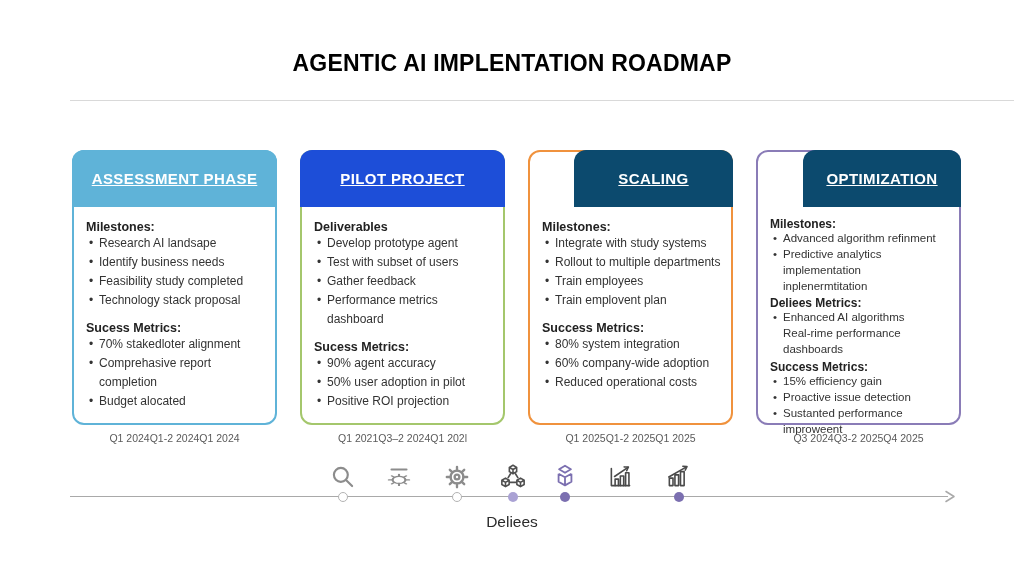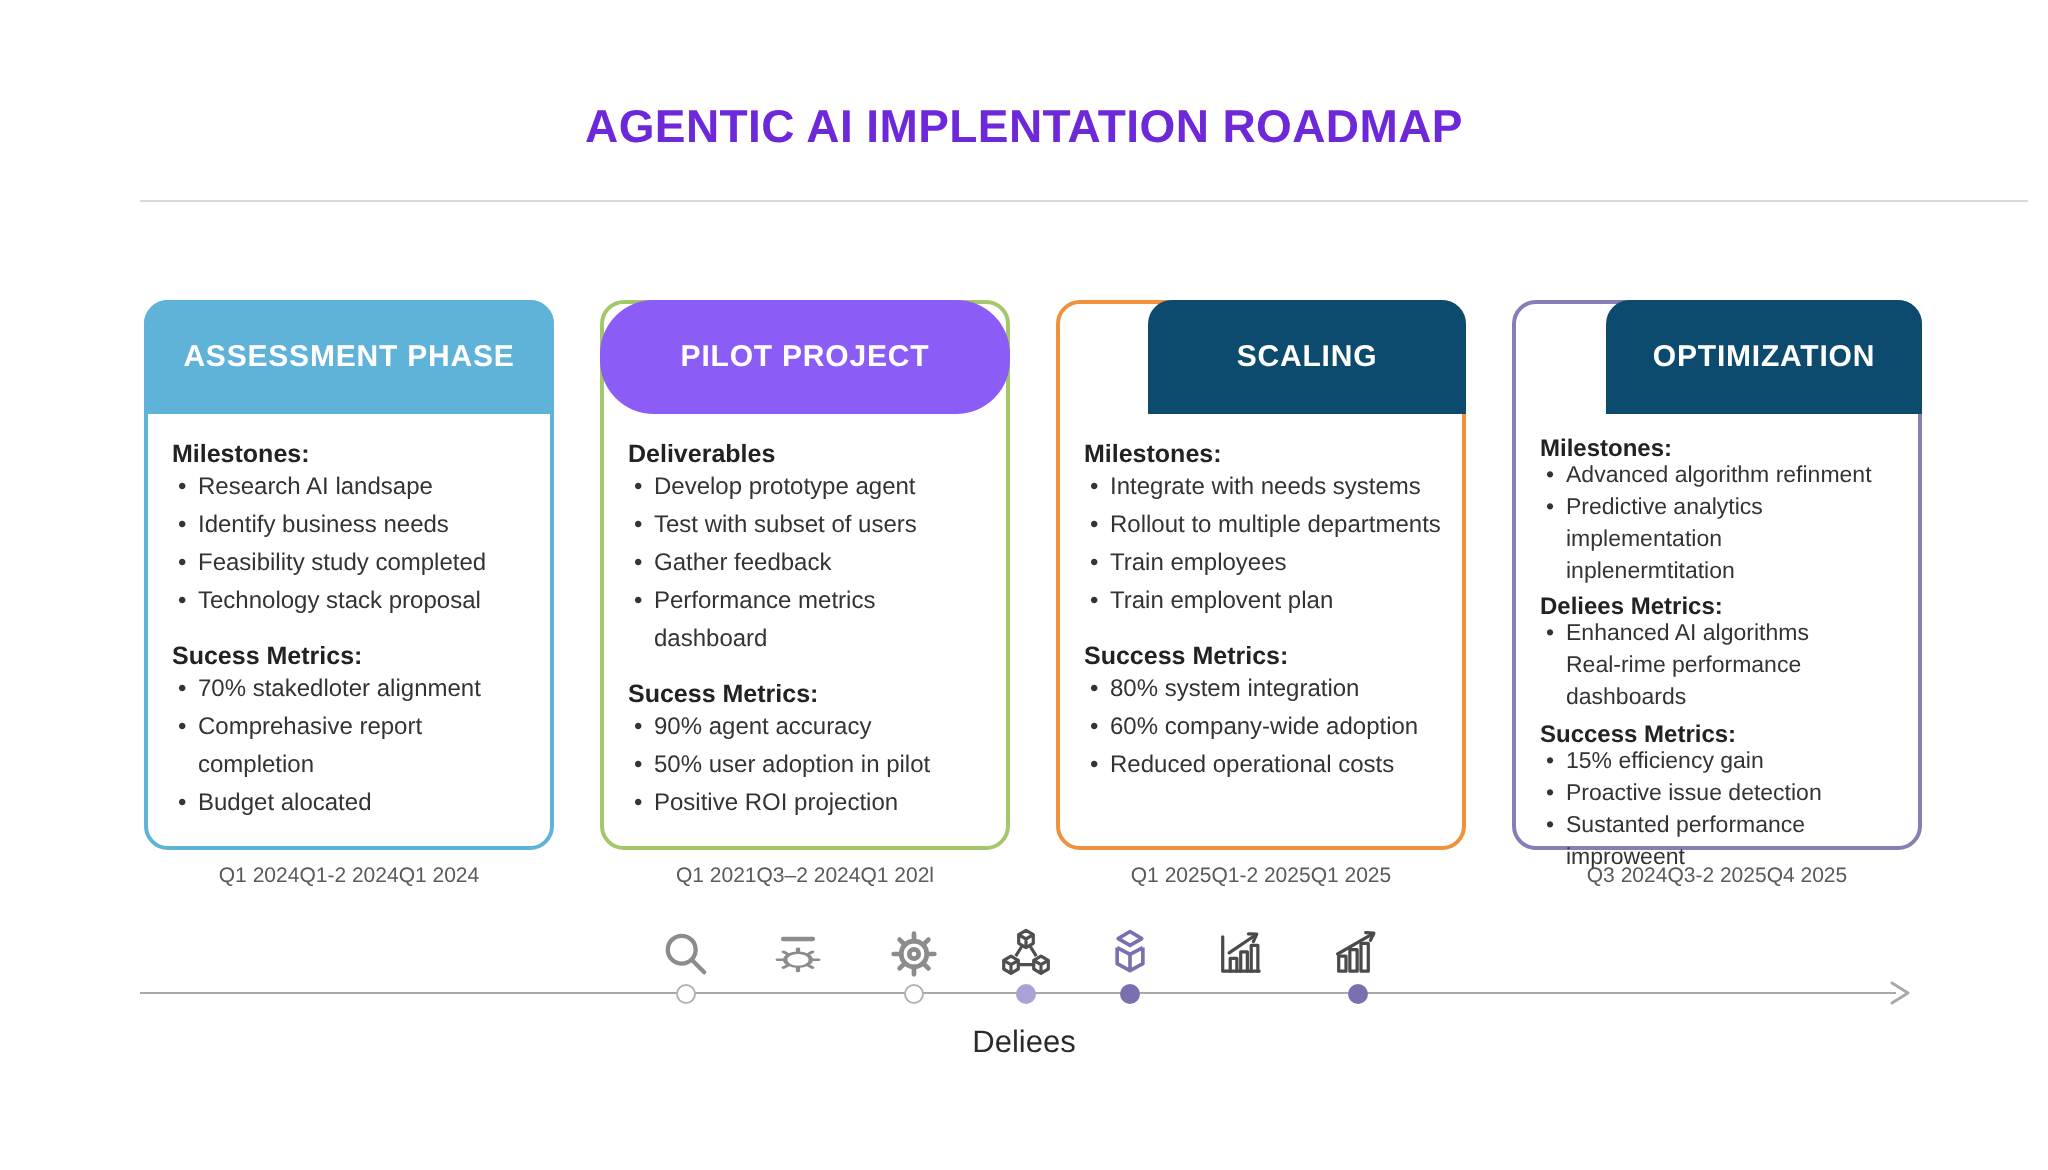--- a/index.html
+++ b/index.html
@@ -7,21 +7,21 @@
   .stage {
     position: relative;
     width: 1024px; height: 585px;
     background: #fff;
     font-family: "Liberation Sans", sans-serif;
     overflow: hidden;
   }
   .title {
     position: absolute; top: 50px; left: 0; width: 100%;
     text-align: center;
-    font-size: 23px; font-weight: 700; color: #6d28d9;
+    font-size: 23px; font-weight: 700; color: #000000;
     letter-spacing: 0.2px;
   }
   .divider {
     position: absolute; top: 100px; left: 70px; width: 944px;
     border-top: 1.5px solid #d9d9d9;
   }
   .cards-row {
     position: absolute; top: 150px; left: 72px; width: 889px;
     display: flex; gap: 23px;
   }
@@ -31,20 +31,21 @@
     background: #fff;
     border: 2px solid #999;
     border-radius: 12px;
   }
   .card-header {
     height: 57px; margin: -2px -2px 0 -2px;
     border-radius: 12px 12px 0 0;
     display: flex; align-items: center; justify-content: center;
     color: #fff; font-size: 15px; font-weight: 700; letter-spacing: 0.4px;
     text-align: center;
+    text-decoration: underline;
   }
   .card-body { padding: 13px 8px 0 12px; }
   .sec-heading { font-size: 12.5px; font-weight: 700; color: #222; }
   .sec-list { list-style: none; }
   .sec-list + .sec-heading { margin-top: 11px; }
   .sec-list li { display: flex; font-size: 12px; color: #333; line-height: 1.58; }
   .blt { width: 13px; flex: 0 0 13px; text-align: left; padding-left: 3px; }
   .blt-text { white-space: pre-line; }
   .tight .card-body { padding-top: 10px; }
   .tight .sec-list li { font-size: 11.5px; line-height: 1.38; }
@@ -124,21 +125,21 @@
           </div>
       </div>
       <div class="quarters">
           <span>Q1 2024</span>
           <span>Q1-2 2024</span>
           <span>Q1 2024</span>
         </div>
     </div>
     <div class="phase-col">
       <div class="card" style="border-color: rgb(164, 199, 108);">
-        <div class="card-header" style="background: #8b5cf6; border-radius: 27px;">PILOT PROJECT</div>
+        <div class="card-header" style="background: #1d4ed8;">PILOT PROJECT</div>
         <div class="card-body">
             <div class="sec-heading">Deliverables</div>
             <ul class="sec-list">
               <li>
                 <span class="blt">•</span>
                 <span class="blt-text">Develop prototype agent</span>
               </li>
               <li>
                 <span class="blt">•</span>
                 <span class="blt-text">Test with subset of users</span>
@@ -176,21 +177,21 @@
         </div>
     </div>
     <div class="phase-col">
       <div class="card" style="border-color: rgb(240, 146, 61);">
         <div class="card-header" style="background: #0c4a6e; margin-left: 44px;">SCALING</div>
         <div class="card-body">
             <div class="sec-heading">Milestones:</div>
             <ul class="sec-list">
               <li>
                 <span class="blt">•</span>
-                <span class="blt-text">Integrate with needs systems</span>
+                <span class="blt-text">Integrate with study systems</span>
               </li>
               <li>
                 <span class="blt">•</span>
                 <span class="blt-text">Rollout to multiple departments</span>
               </li>
               <li>
                 <span class="blt">•</span>
                 <span class="blt-text">Train employees</span>
               </li>
               <li>

